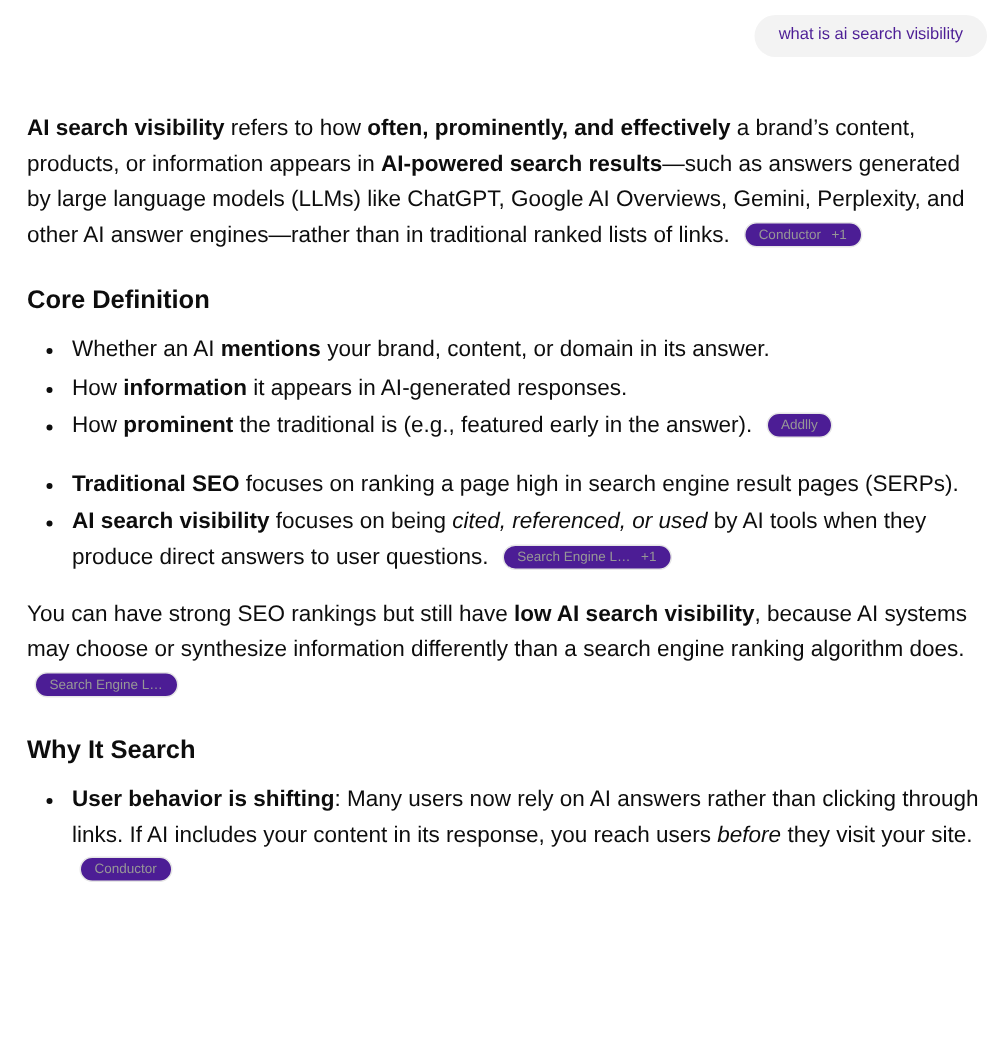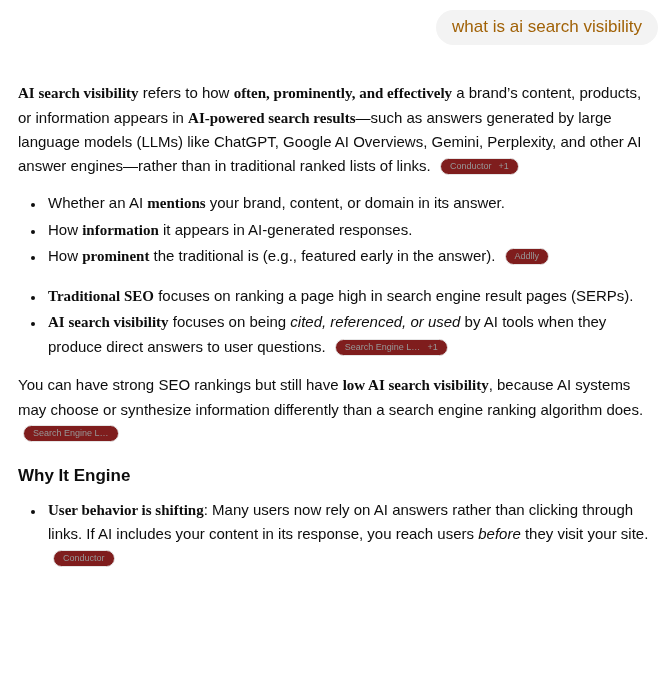--- a/index.html
+++ b/index.html
@@ -20,24 +20,24 @@
     padding: 10px 18px 20px 18px;
     box-sizing: border-box;
   }
   .user-row {
     display: flex;
     justify-content: flex-end;
     margin: 0 -5px 0 0;
   }
   .bubble {
     background: #f3f3f3;
-    color: #a16207;
+    color: #4c1d95;
     border-radius: 18px;
     padding: 7px 16px 8px;
-    font-size: 17px;
+    font-size: 11px;
     line-height: 1.2;
     max-width: 70%;
   }
   .assistant {
     margin-top: 36px;
   }
   .assistant p {
     margin: 0 0 14px 0;
   }
   .assistant h3 {
@@ -51,26 +51,26 @@
     padding-left: 27px;
     list-style: disc;
   }
   .assistant li {
     margin: 2px 0;
     padding-left: 3px;
   }
   .assistant li::marker {
     font-size: 12px;
   }
-  .b { font-weight: 700; font-family: Liberation Serif, serif; }
+  .b { font-weight: 700; }
   .i { font-style: italic; }
   .badge {
     display: inline-block;
     vertical-align: 2px;
-    background: #7f1d1d;
+    background: #4c1d95;
     border: 1px solid #e6e6e6;
     border-radius: 999px;
     padding: 3px 9px 3px;
     font-size: 9px;
     line-height: 1;
     color: #979797;
     margin-left: 5px;
     white-space: nowrap;
     cursor: pointer;
   }
@@ -78,28 +78,29 @@
 </style>
 </head>
 <body>
 
 <div class="chat">
   <div class="user-row">
     <div class="bubble">what is ai search visibility</div>
   </div>
   <div class="assistant">
       <p><span class="b">AI search visibility</span><span> refers to how </span><span class="b">often, prominently, and effectively</span><span> a brand’s content, products, or information appears in </span><span class="b">AI-powered search results</span><span>—such as answers generated by large language models (LLMs) like ChatGPT, Google AI Overviews, Gemini, Perplexity, and other AI answer engines—rather than in traditional ranked lists of links. </span><span class="badge"><span class="badge-label">Conductor</span><span class="badge-suffix">+1</span></span></p>
+      <h3>Core Definition</h3>
       <ul>
         <li><span>Whether an AI </span><span class="b">mentions</span><span> your brand, content, or domain in its answer.</span></li>
         <li><span>How </span><span class="b">information</span><span> it appears in AI-generated responses.</span></li>
         <li><span>How </span><span class="b">prominent</span><span> the traditional is (e.g., featured early in the answer). </span><span class="badge"><span class="badge-label">Addlly</span></span></li>
       </ul>
       <ul>
         <li><span class="b">Traditional SEO</span><span> focuses on ranking a page high in search engine result pages (SERPs).</span></li>
         <li><span class="b">AI search visibility</span><span> focuses on being </span><span class="i">cited, referenced, or used</span><span> by AI tools when they produce direct answers to user questions. </span><span class="badge"><span class="badge-label">Search Engine L…</span><span class="badge-suffix">+1</span></span></li>
       </ul>
       <p><span>You can have strong SEO rankings but still have </span><span class="b">low AI search visibility</span><span>, because AI systems may choose or synthesize information differently than a search engine ranking algorithm does. </span><span class="badge"><span class="badge-label">Search Engine L…</span></span></p>
-      <h3>Why It Engine</h3>
+      <h3>Why It Search</h3>
       <ul>
         <li><span class="b">User behavior is shifting</span><span>: Many users now rely on AI answers rather than clicking through links. If AI includes your content in its response, you reach users </span><span class="i">before</span><span> they visit your site. </span><span class="badge"><span class="badge-label">Conductor</span></span></li>
       </ul>
     </div>
 </div>
 
 </body></html>

